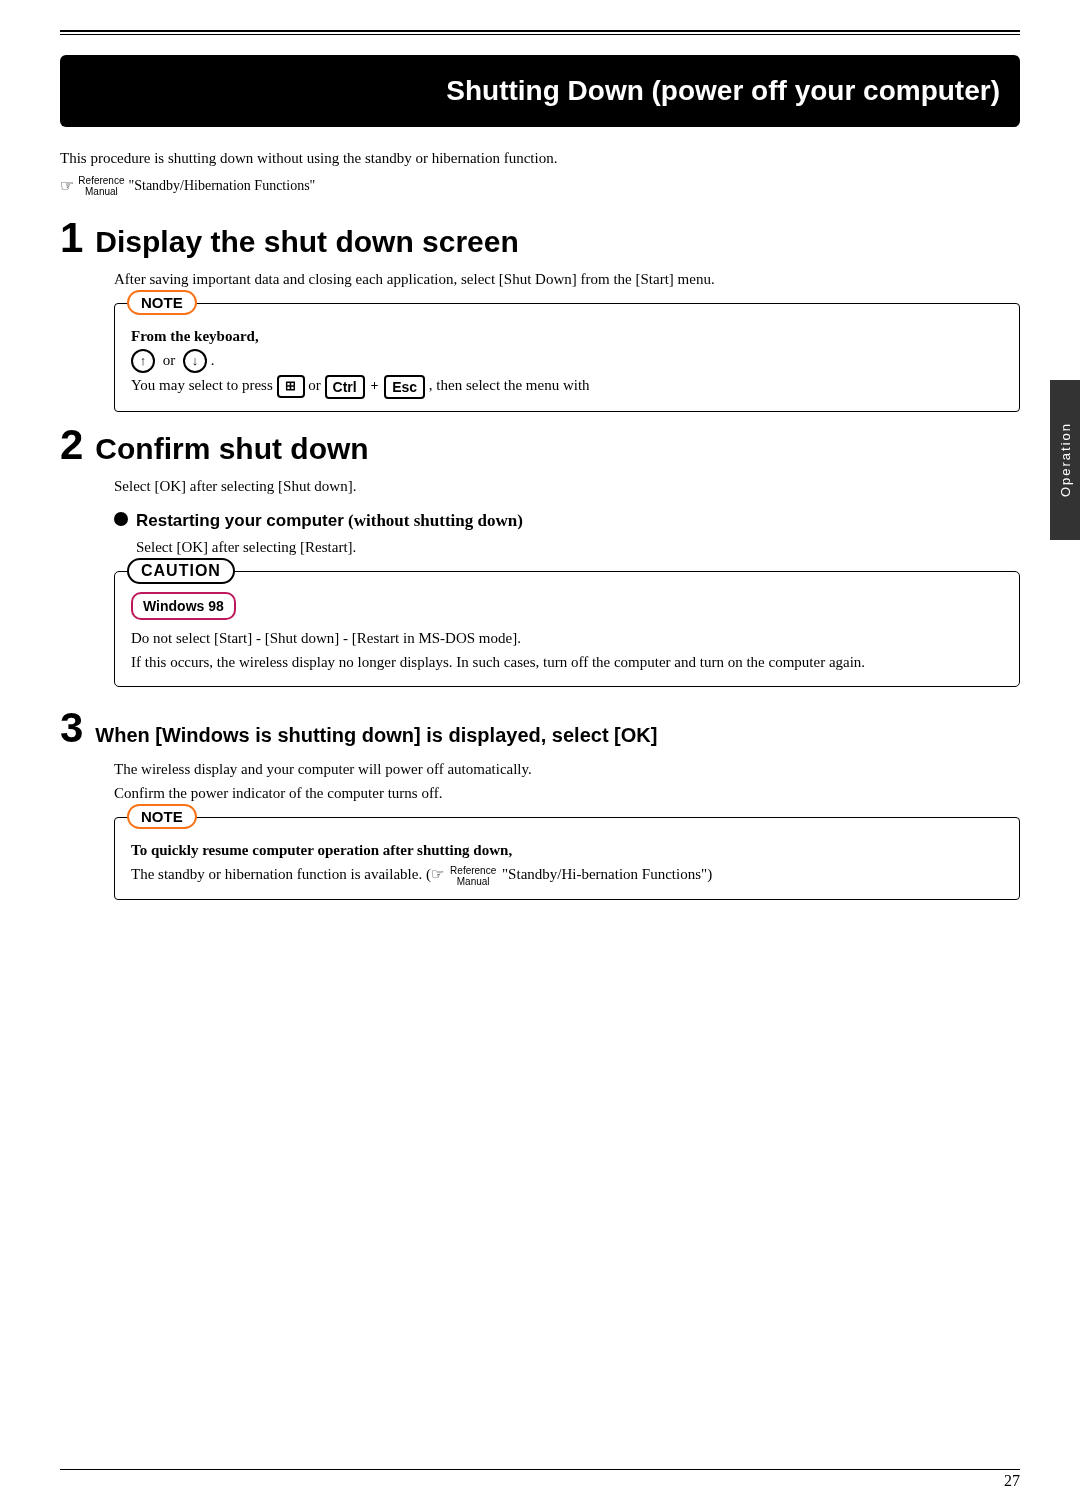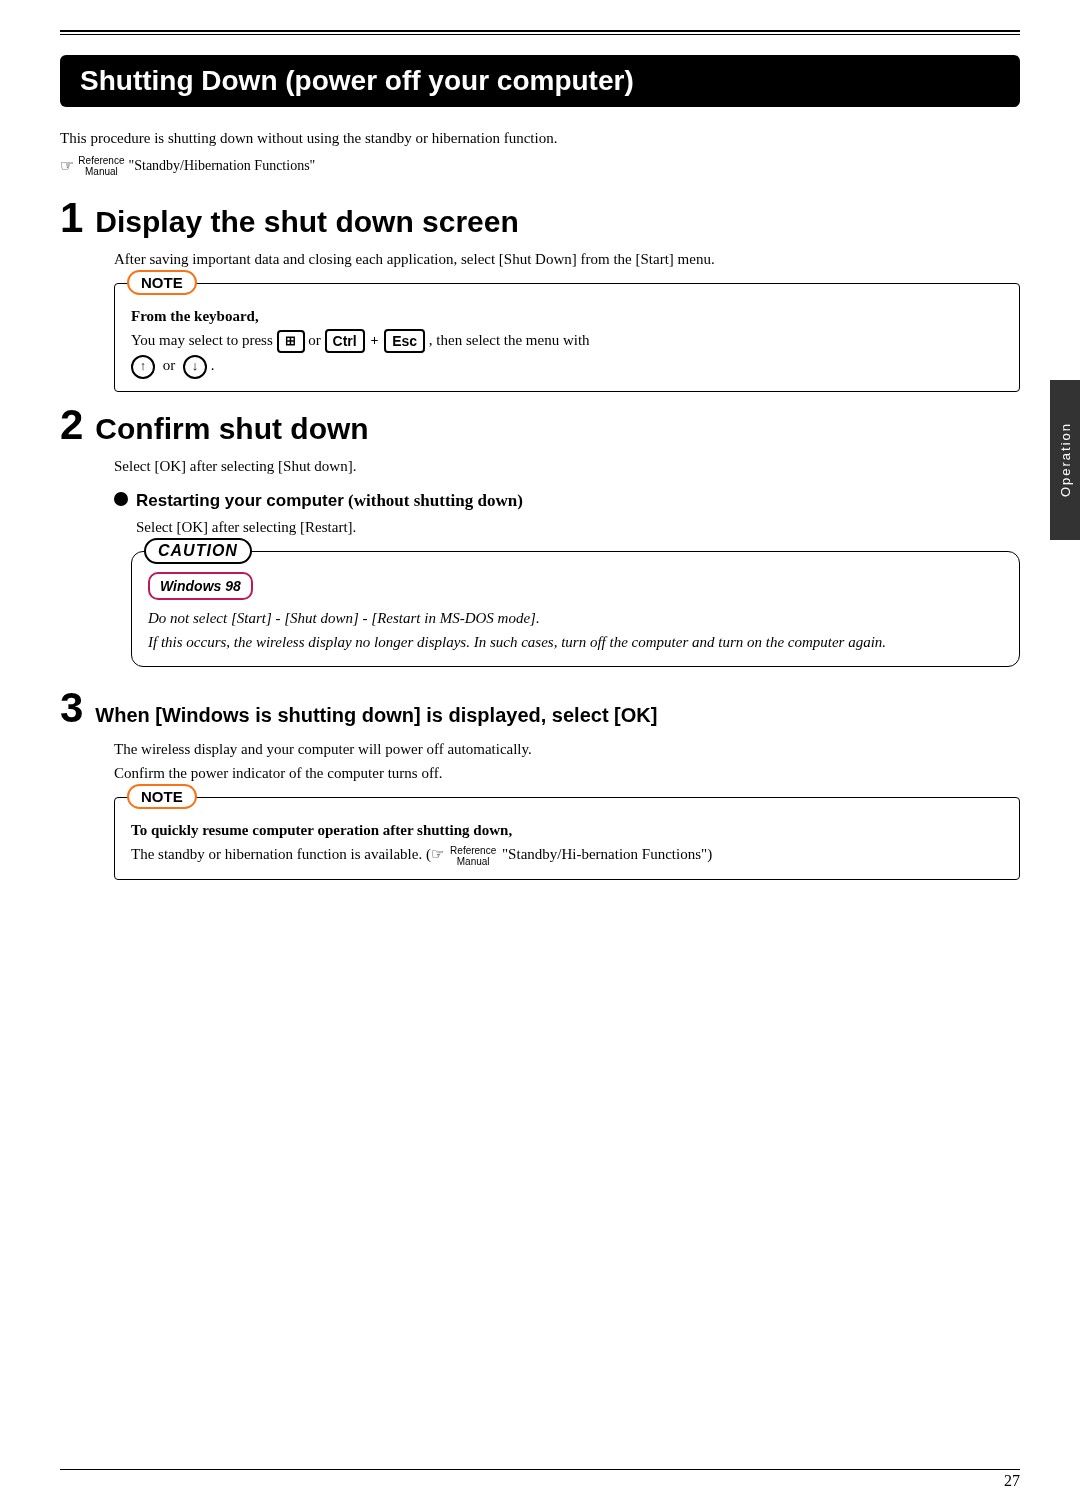--- a/index.html
+++ b/index.html
@@ -33,23 +33,24 @@
       margin-bottom: 20px;
     }
 
     
     .title-bar {
       background: #000;
       color: #fff;
       font-size: 28px;
       font-weight: bold;
       font-family: Arial, sans-serif;
-      padding: 10px 20px;
+      padding: 20px 20px;
       margin-bottom: 20px;
       border-radius: 6px;
+      text-align: right;
     }
 
     
     .intro-text {
       font-size: 15px;
       margin-bottom: 5px;
       line-height: 1.5;
     }
 
     .reference-link {
@@ -197,25 +198,24 @@
 
     .bullet-body {
       margin-left: 22px;
       font-size: 15px;
       line-height: 1.6;
     }
 
     
     .caution-box {
       border: 1.5px solid #000;
-      border-radius: 12px;
+      border-radius: 5px;
       padding: 12px 16px;
-      margin: 12px 0 12px 71px;
+      margin: 12px 0 12px 54px;
       position: relative;
-      font-style: italic;
     }
 
     .caution-label {
       display: inline-block;
       border: 2px solid #000;
       border-radius: 14px;
       padding: 2px 12px;
       font-weight: bold;
       font-size: 16px;
       font-family: Arial, sans-serif;
@@ -323,33 +323,33 @@
     <span class="step-title">Display the shut down screen</span>
   </div>
 
   <div class="step-body">After saving important data and closing each application, select [Shut Down] from the [Start] menu.</div>
 
   <div class="note-box">
     <span class="note-label">NOTE</span>
     <div class="note-content">
       <p class="note-bold">From the keyboard,</p>
       <p>
+        <span class="arrow-key">↑</span>
+        <span style="margin: 0 4px;">or</span>
+        <span class="arrow-key">↓</span>
+        <span>.</span>
+      </p>
+      <p>
         <span>You may select to press </span>
         <span class="key key-windows">⊞</span>
         <span> or </span>
         <span class="key">Ctrl</span>
         <span class="plus-sign">+</span>
         <span class="key">Esc</span>
         <span>, then select the menu with</span>
-      </p>
-      <p>
-        <span class="arrow-key">↑</span>
-        <span style="margin: 0 4px;">or</span>
-        <span class="arrow-key">↓</span>
-        <span>.</span>
       </p>
     </div>
   </div>
 
   <div class="step-header">
     <span class="step-number">2</span>
     <span class="step-title">Confirm shut down</span>
   </div>
 
   <div class="step-body">Select [OK] after selecting [Shut down].</div>

